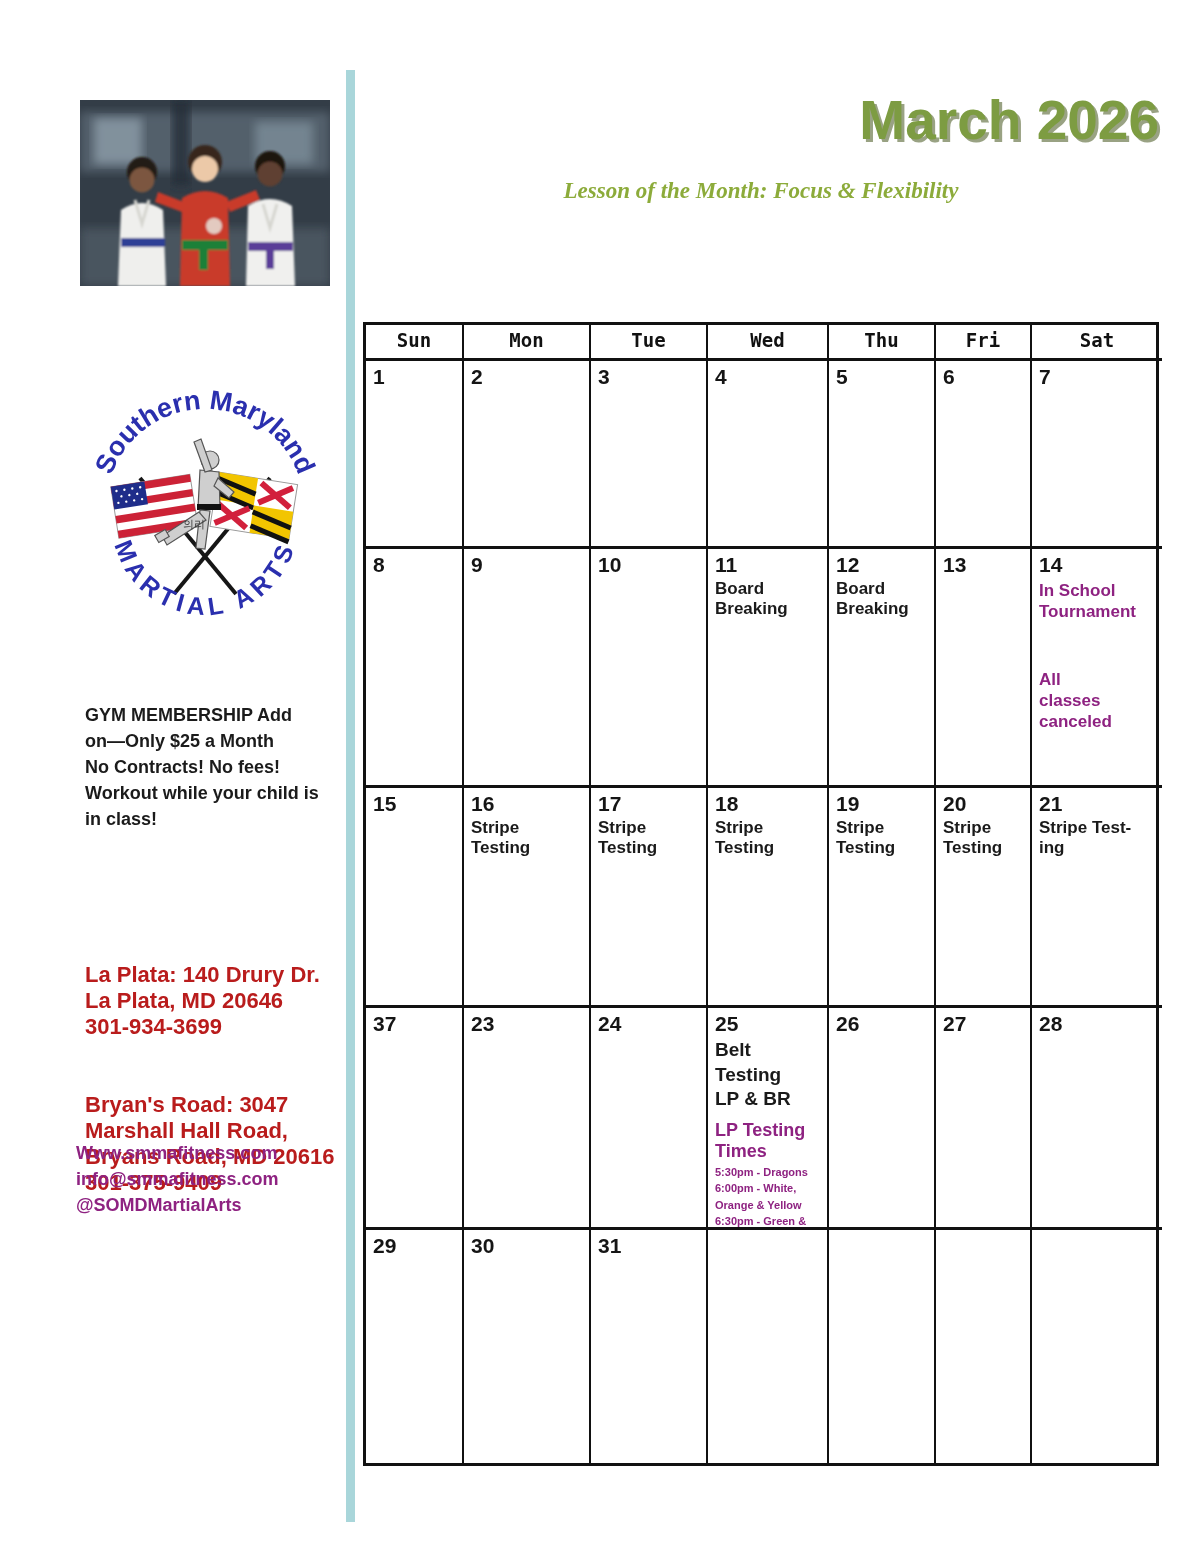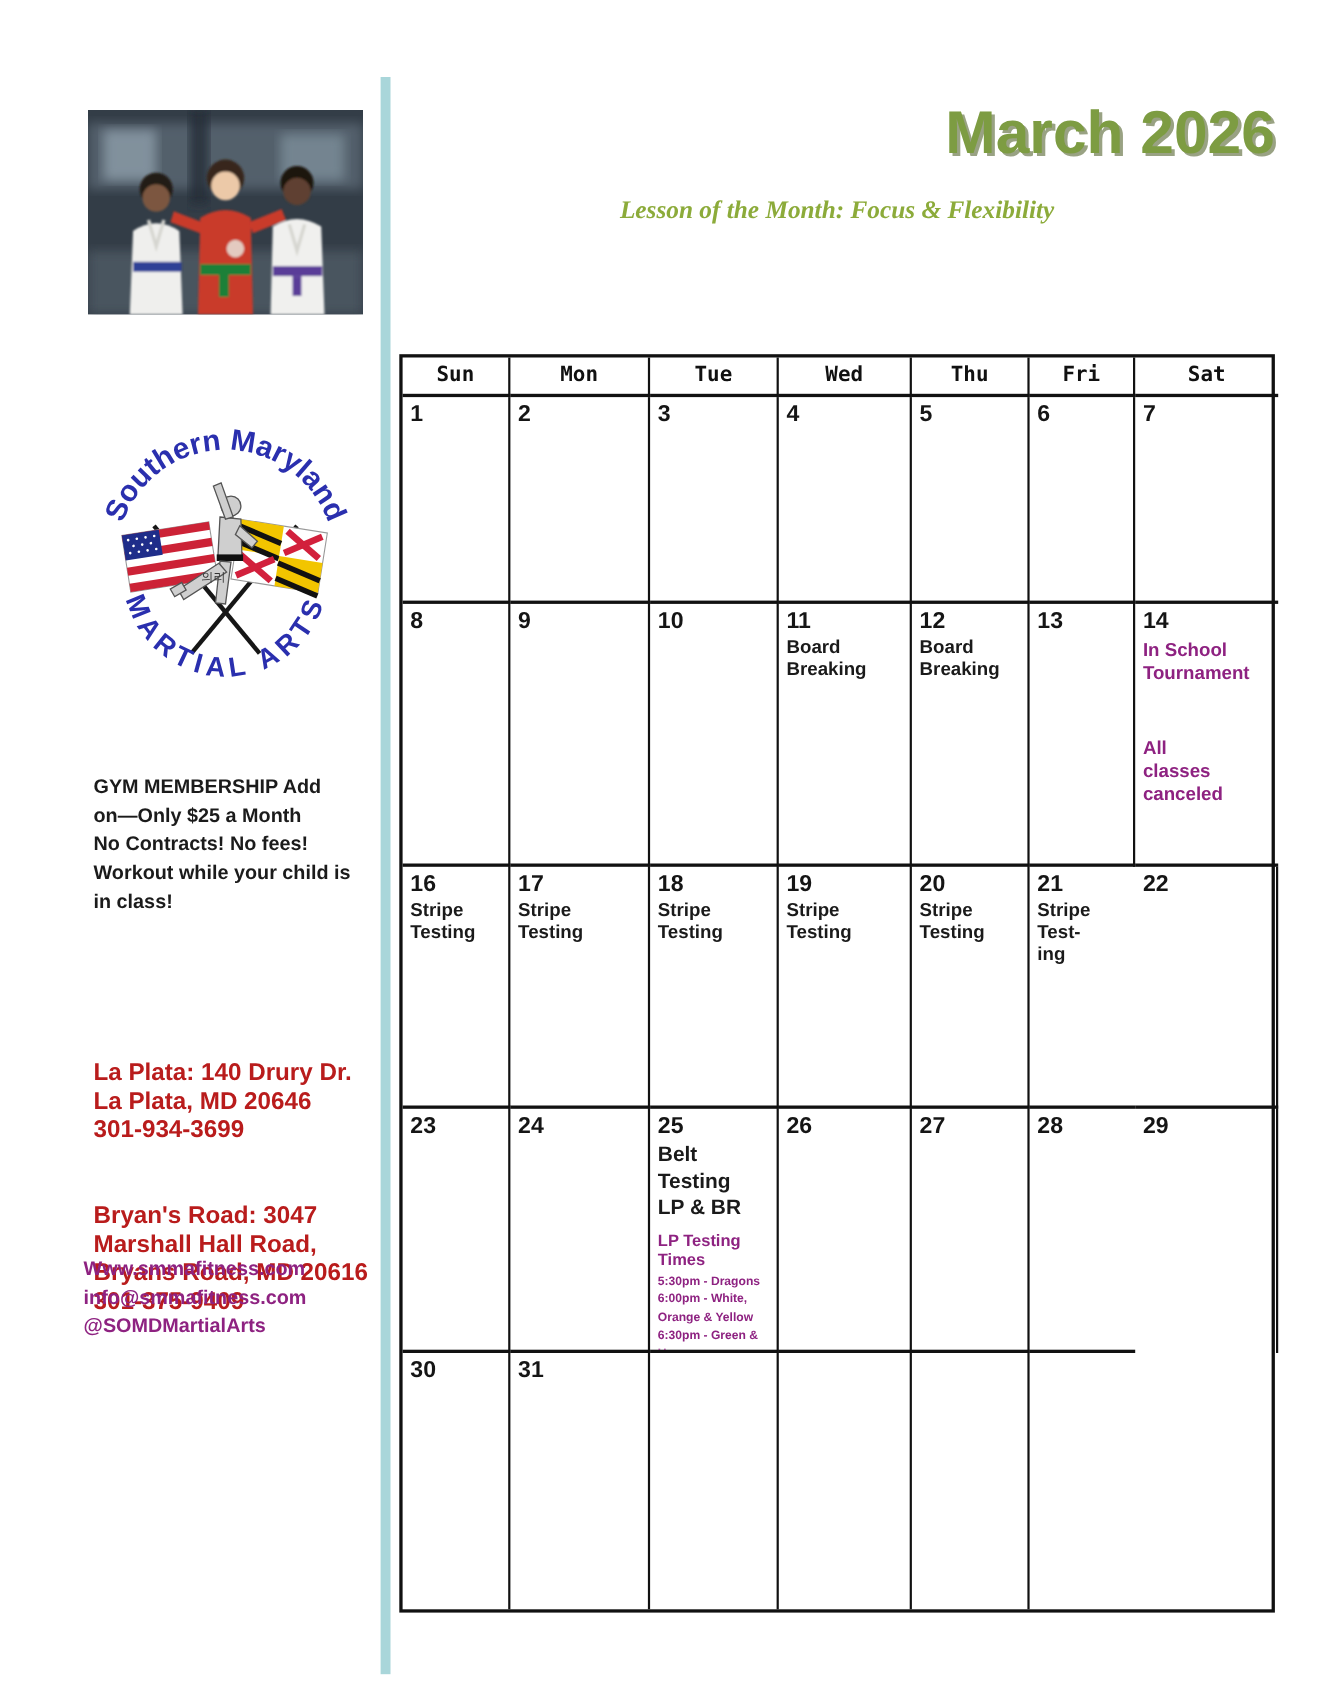--- a/index.html
+++ b/index.html
@@ -64,21 +64,21 @@
     font-family:"DejaVu Sans Mono",monospace;font-weight:bold;font-size:19px;
     color:#111;text-align:center;line-height:31px;padding:0;
   }
   .date-num{
     font-weight:bold;font-size:21px;color:#151515;line-height:1.1;margin-top:2px;
   }
   .ev{font-weight:bold;white-space:pre-line;color:#1a1a1a;}
   .ev-black{font-size:17px;line-height:1.18;margin-top:3px;}
   .ev-black-lg{font-size:19px;line-height:1.3;margin-top:3px;}
   .ev-purple{font-size:17px;line-height:1.25;margin-top:4px;color:#8e2281;}
-  .ev-purple-bold{font-size:15px;line-height:1.15;margin-top:8px;color:#8e2281;}
+  .ev-purple-bold{font-size:18px;line-height:1.15;margin-top:8px;color:#8e2281;}
   .ev-purple-small{font-size:11px;line-height:1.5;margin-top:2px;color:#8e2281;font-weight:bold;}
   .spacer-lg{height:42px;}
 </style>
 </head>
 <body>
 
 <div class="accent-bar"></div>
 
 <div class="photo-wrap">
   <svg width="250" height="186" viewBox="0 0 250 186">
@@ -277,20 +277,23 @@
     <div class="cal-cell last-col">
       <div class="date-num">14</div>
       <div class="ev ev-purple">In School
 Tournament</div>
       <div class="spacer-lg"></div>
       <div class="ev ev-purple">All
 classes
 canceled</div>
     </div>
     <div class="cal-cell">
+      <div class="date-num">15</div>
+    </div>
+    <div class="cal-cell">
       <div class="date-num">16</div>
       <div class="ev ev-black">Stripe
 Testing</div>
     </div>
     <div class="cal-cell">
       <div class="date-num">17</div>
       <div class="ev ev-black">Stripe
 Testing</div>
     </div>
     <div class="cal-cell">
@@ -307,21 +310,21 @@
       <div class="date-num">20</div>
       <div class="ev ev-black">Stripe
 Testing</div>
     </div>
     <div class="cal-cell last-col">
       <div class="date-num">21</div>
       <div class="ev ev-black">Stripe Test-
 ing</div>
     </div>
     <div class="cal-cell">
-      <div class="date-num">22</div>
+      <div class="date-num">37</div>
     </div>
     <div class="cal-cell">
       <div class="date-num">23</div>
     </div>
     <div class="cal-cell">
       <div class="date-num">24</div>
     </div>
     <div class="cal-cell">
       <div class="date-num">25</div>
       <div class="ev ev-black-lg">Belt Testing

